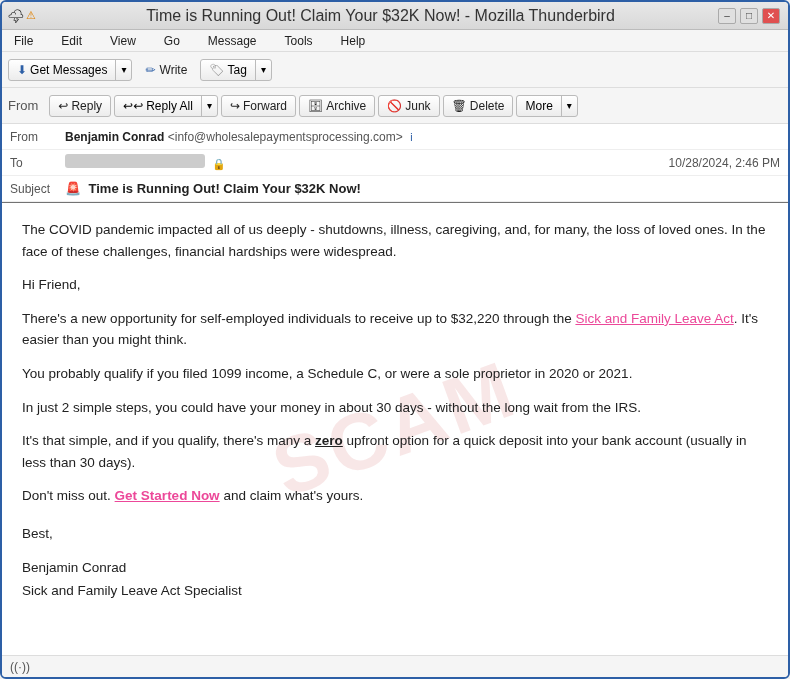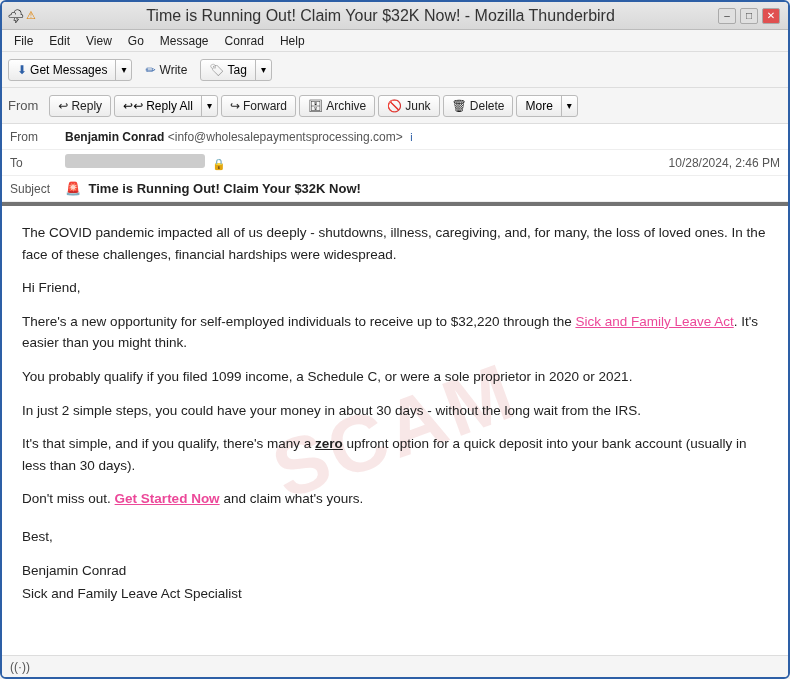--- a/index.html
+++ b/index.html
@@ -80,21 +80,21 @@
     }
 
     
     .menu-bar {
       background: #f5f5f5;
       height: 22px;
       display: flex;
       align-items: center;
       padding: 0 4px;
       border-bottom: 1px solid #ddd;
-      gap: 0;
+      gap: 12px;
       flex-shrink: 0;
     }
 
     .menu-item {
       padding: 2px 8px;
       font-size: 12px;
       color: #222;
       cursor: pointer;
       border-radius: 3px;
     }
@@ -120,21 +120,21 @@
       background: transparent;
       border-radius: 4px;
       cursor: pointer;
       font-size: 12px;
       color: #222;
     }
 
     
     .email-header {
       background: #fff;
-      border-bottom: 4px solid #737373;
+      border-bottom: 1px solid #737373;
       flex-shrink: 0;
     }
 
     .email-toolbar {
       display: flex;
       align-items: center;
       padding: 4px 6px;
       background: #f5f5f5;
       border-bottom: 1px solid #ddd;
       gap: 3px;
@@ -339,21 +339,21 @@
       <div class="wc-btn" style="background:#e05050; color:#fff;">✕</div>
     </div>
   </div>
 
   <div class="menu-bar">
     <div class="menu-item">File</div>
     <div class="menu-item">Edit</div>
     <div class="menu-item">View</div>
     <div class="menu-item">Go</div>
     <div class="menu-item">Message</div>
-    <div class="menu-item">Conrad</div>
+    <div class="menu-item">Tools</div>
     <div class="menu-item">Help</div>
   </div>
 
   <div class="toolbar">
     <div class="action-btn-split">
       <div class="main">
         <span style="color:#2d5fa6;">⬇</span>
         <span>Get Messages</span>
       </div>
       <div class="arrow">▾</div>

